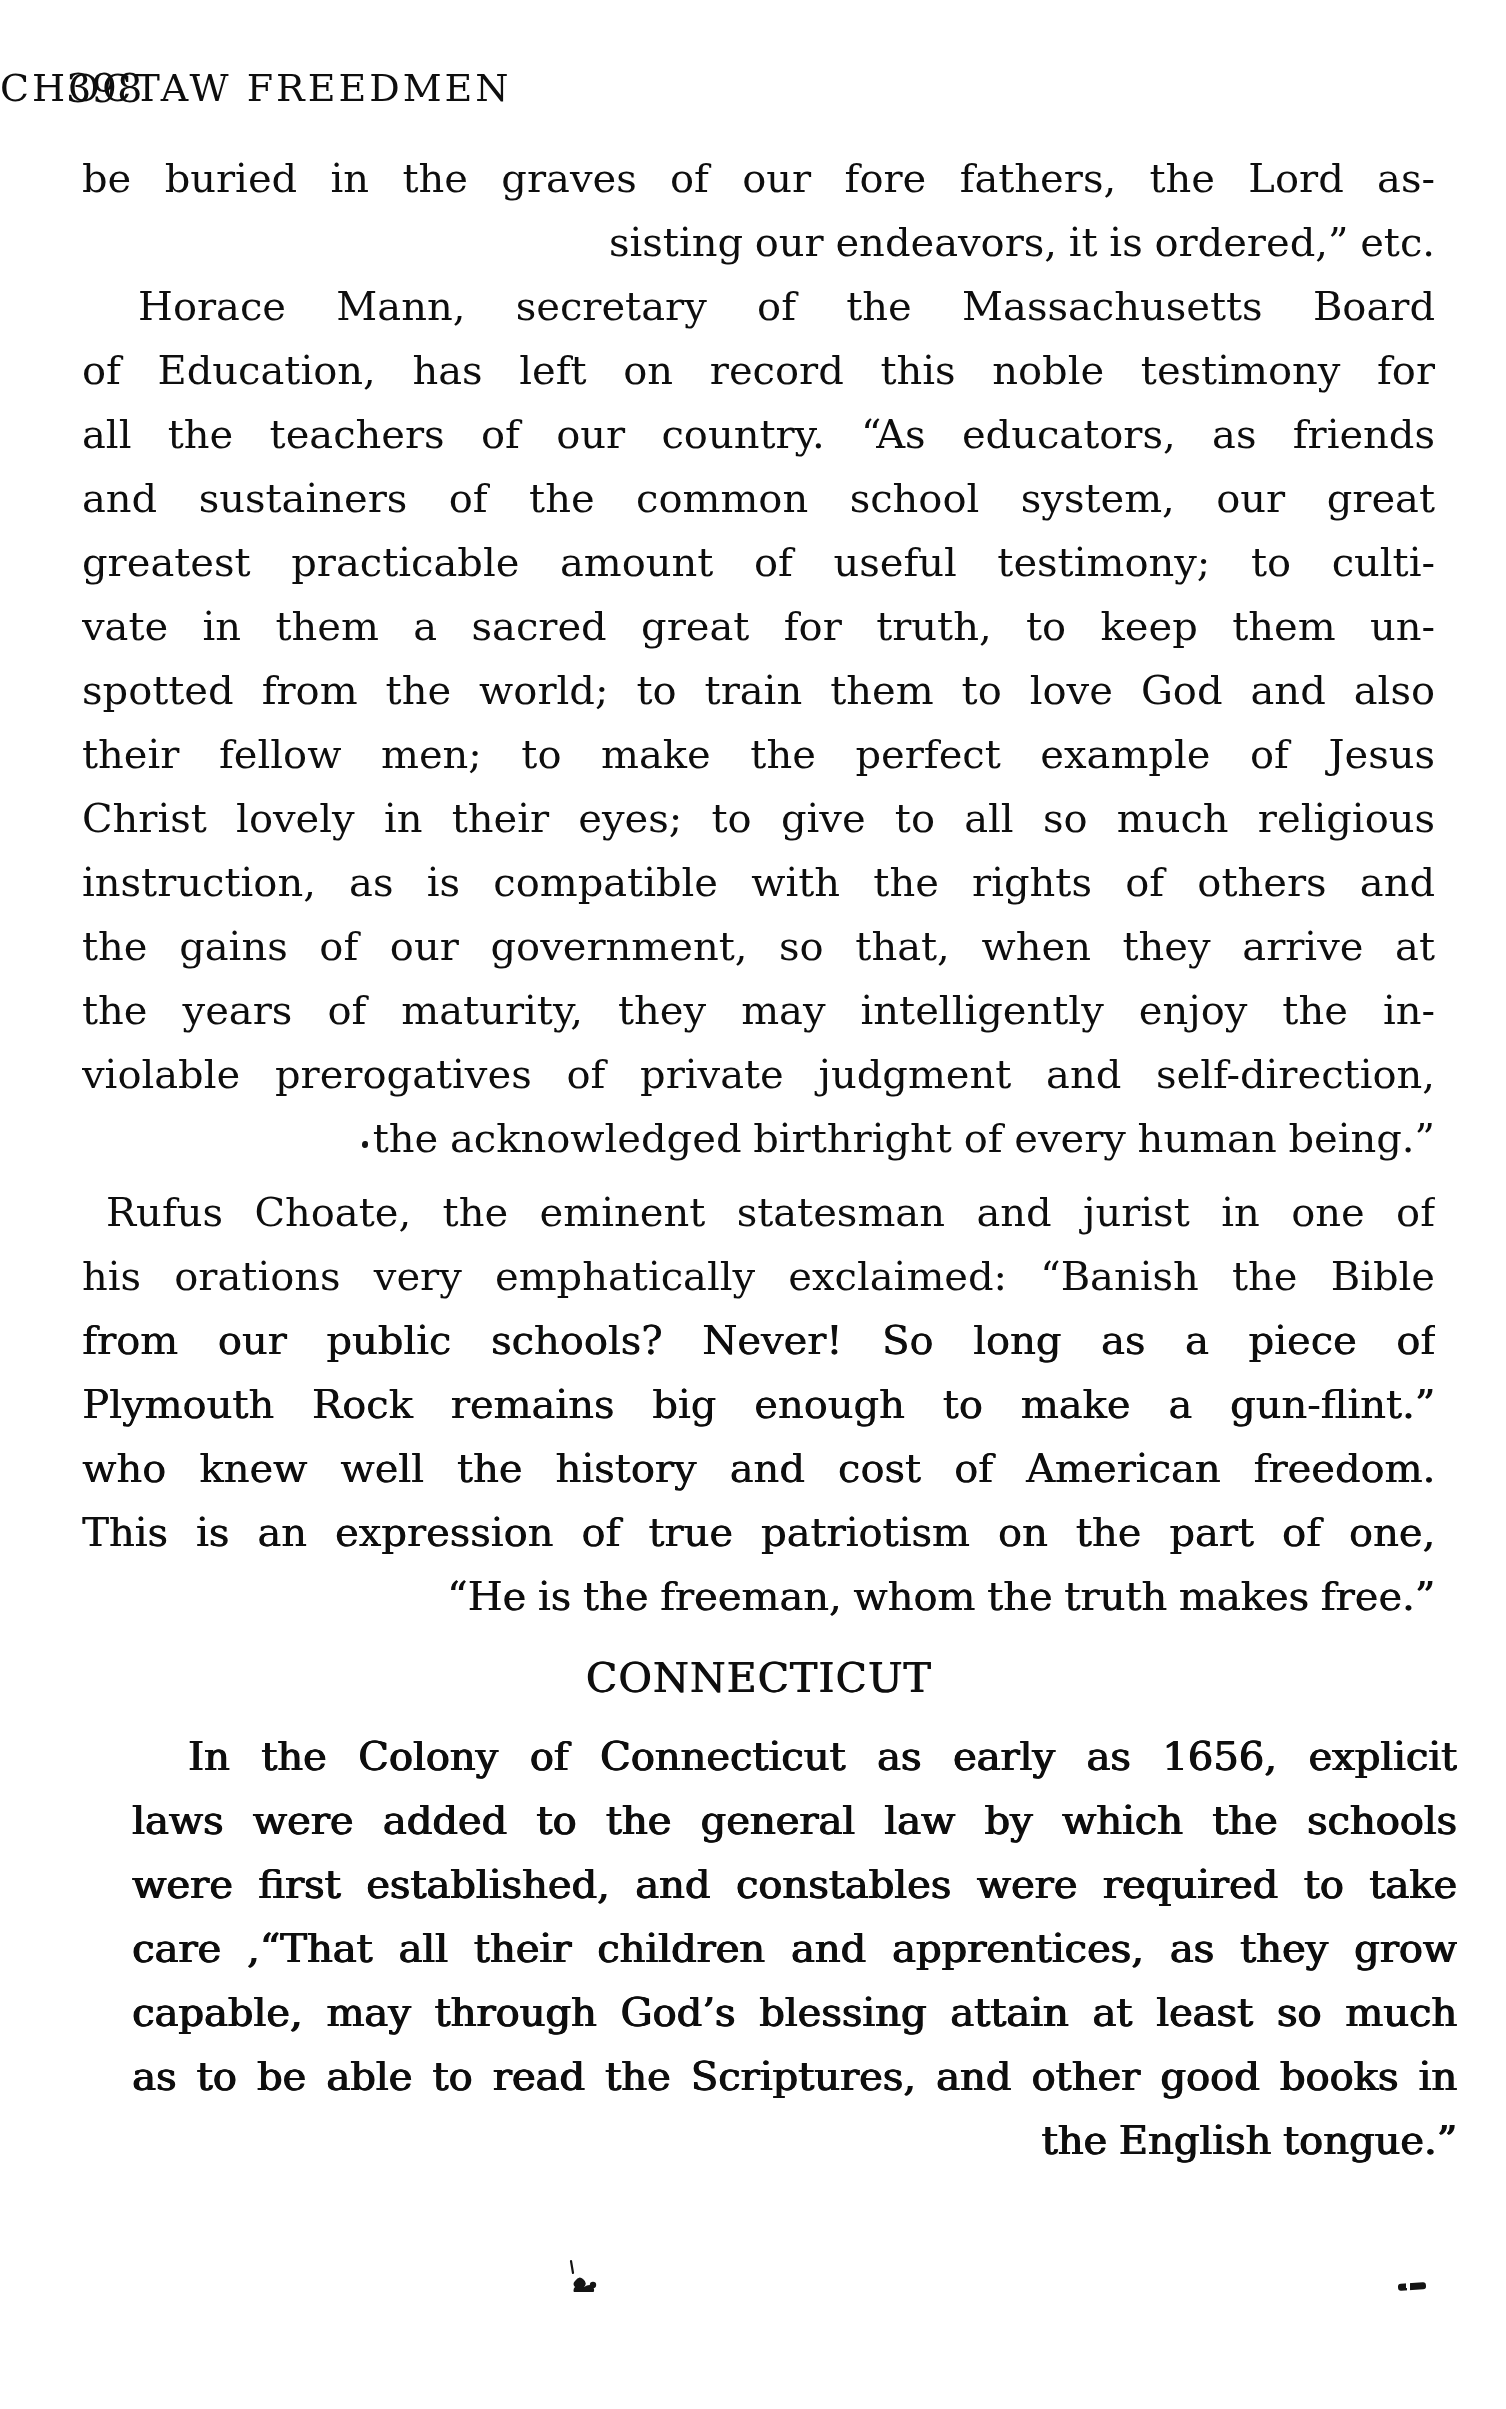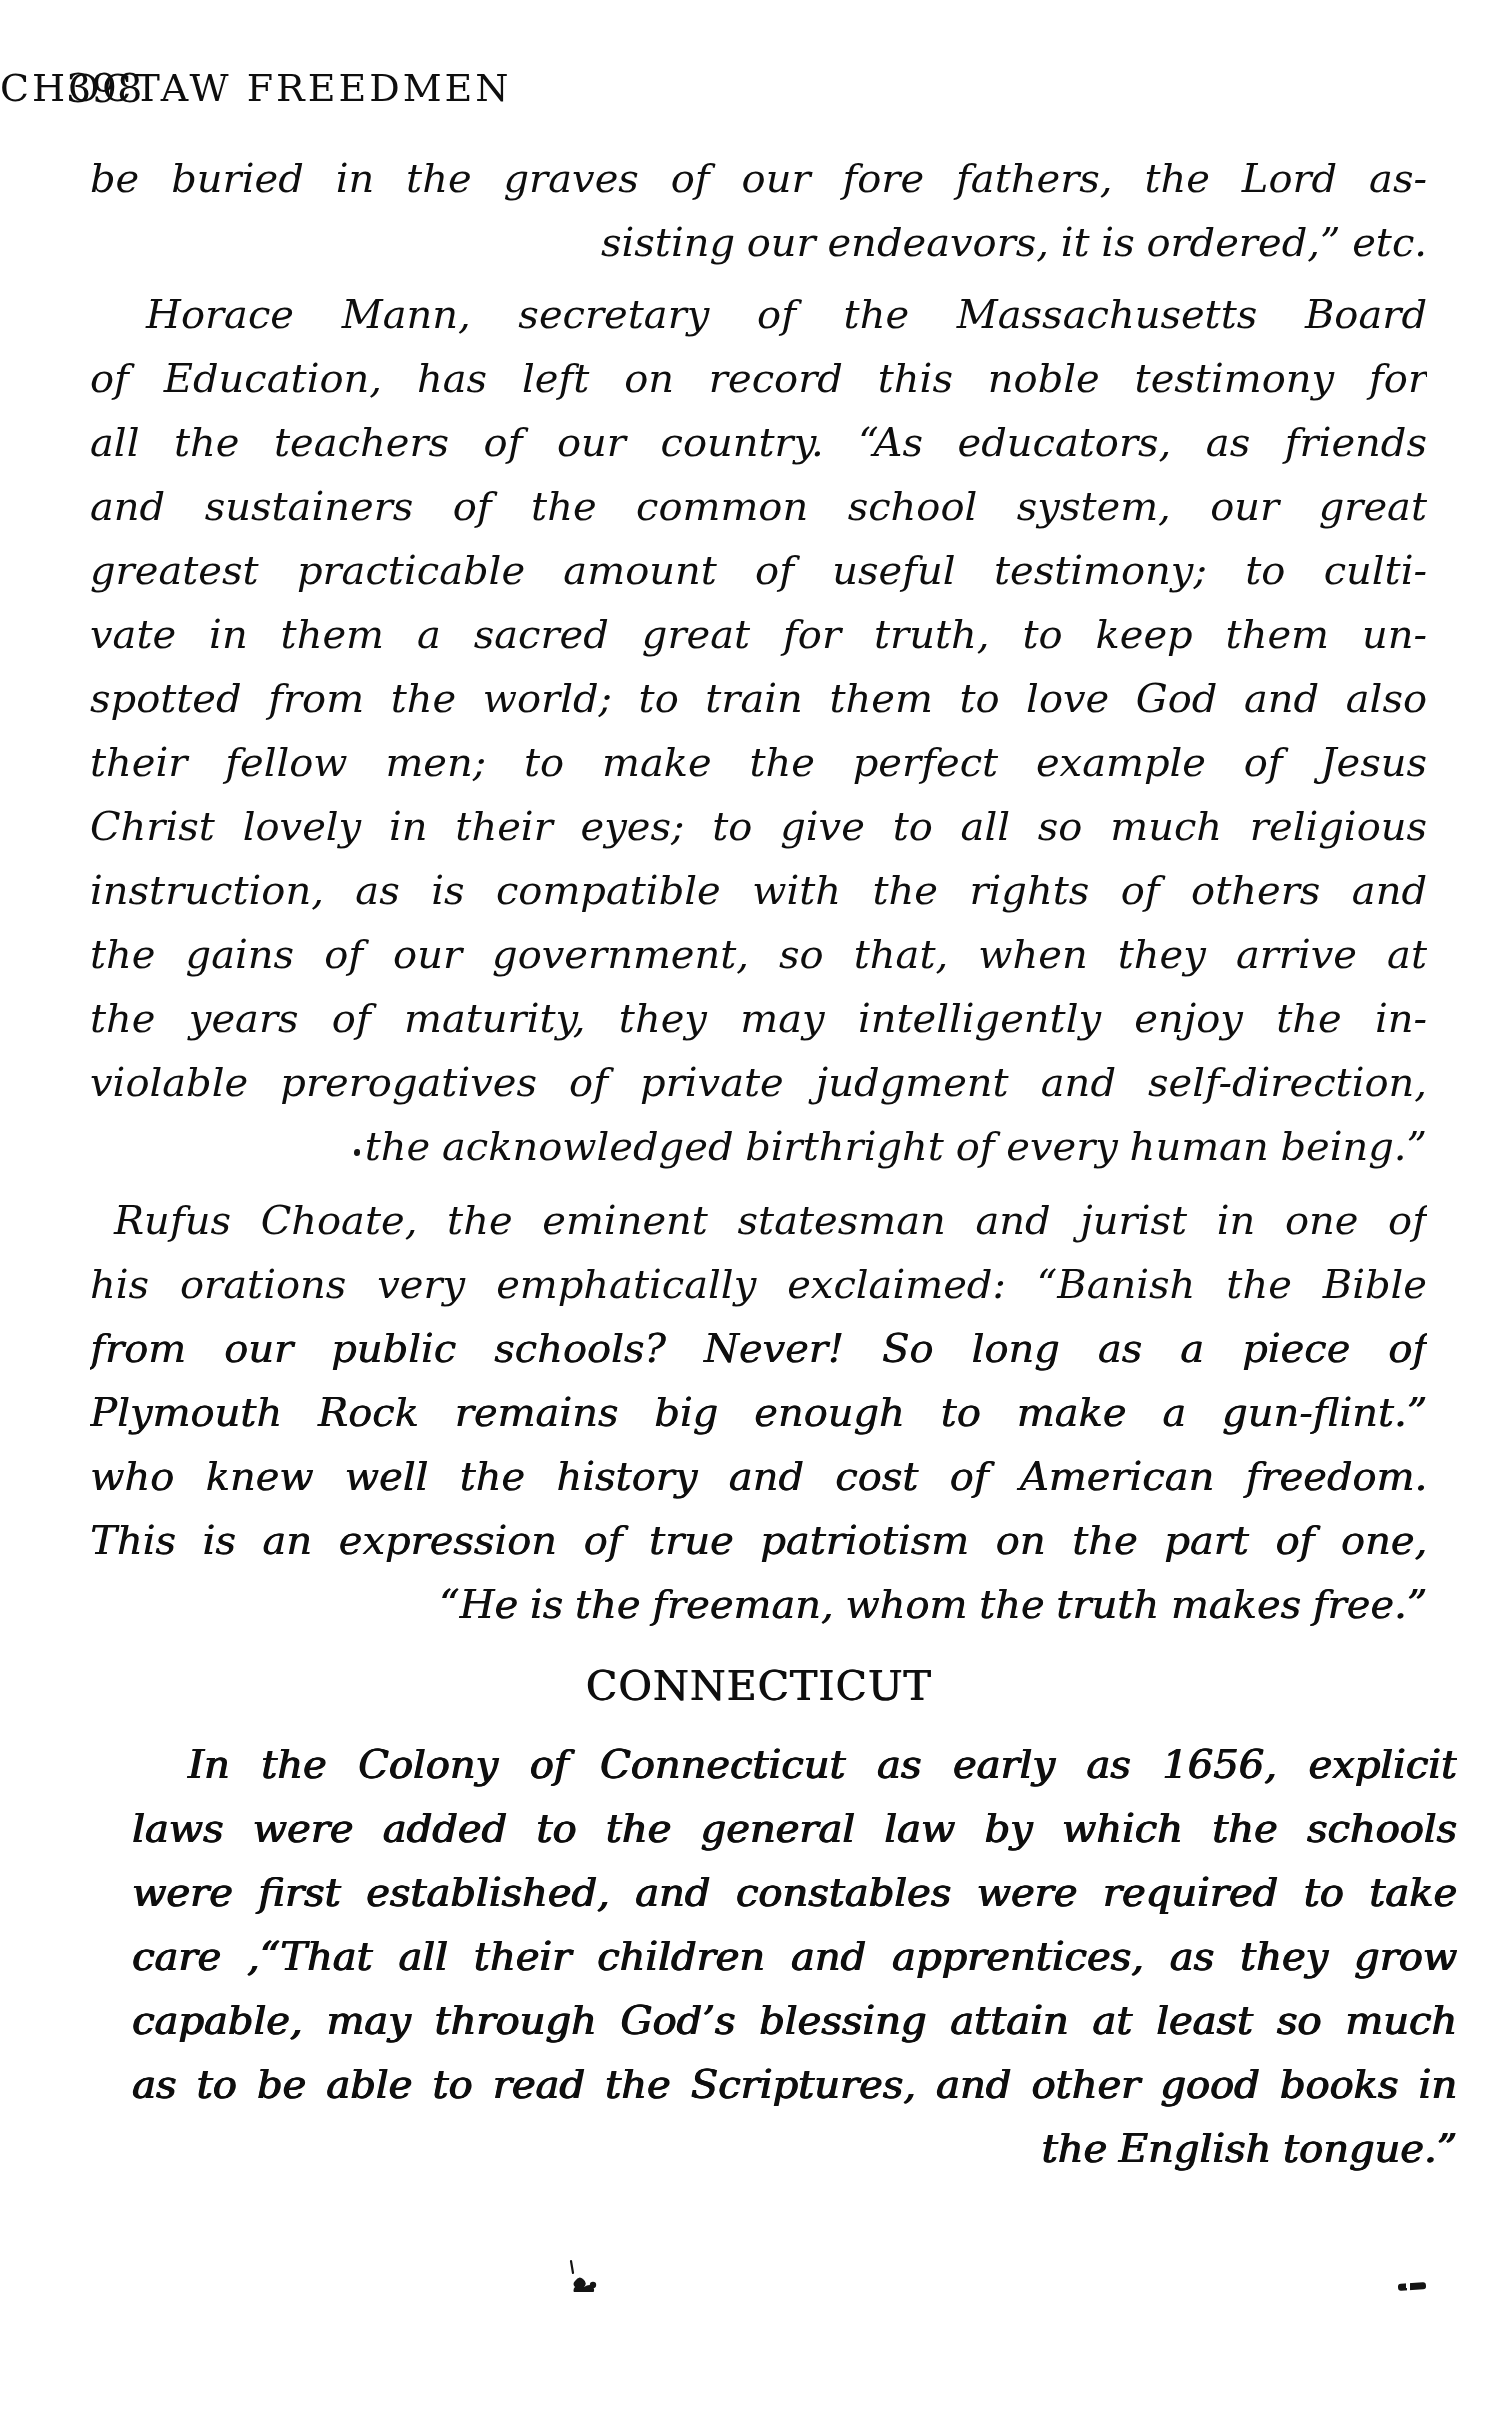--- a/index.html
+++ b/index.html
@@ -31,21 +31,21 @@
     padding-right: 149px;
     font-size: 38px;
     line-height: 52px;
     letter-spacing: 3px;
     white-space: nowrap;
   }
   .text-column {
     margin: 32px 72px 0 82px;
     width: 1353px;
   }
-  .paragraph { margin: 8px; font-style: italic; }
+  .paragraph { margin: 0; }
   .paragraph.gap-before { margin-top: 10px; }
   .paragraph.shifted { margin-left: 50px; margin-right: -22px; }
   .text-line {
     font-size: 40px;
     line-height: 64px;
     height: 64px;
     overflow: hidden;
     word-spacing: -1px;
     text-align: right;
     white-space: normal;

